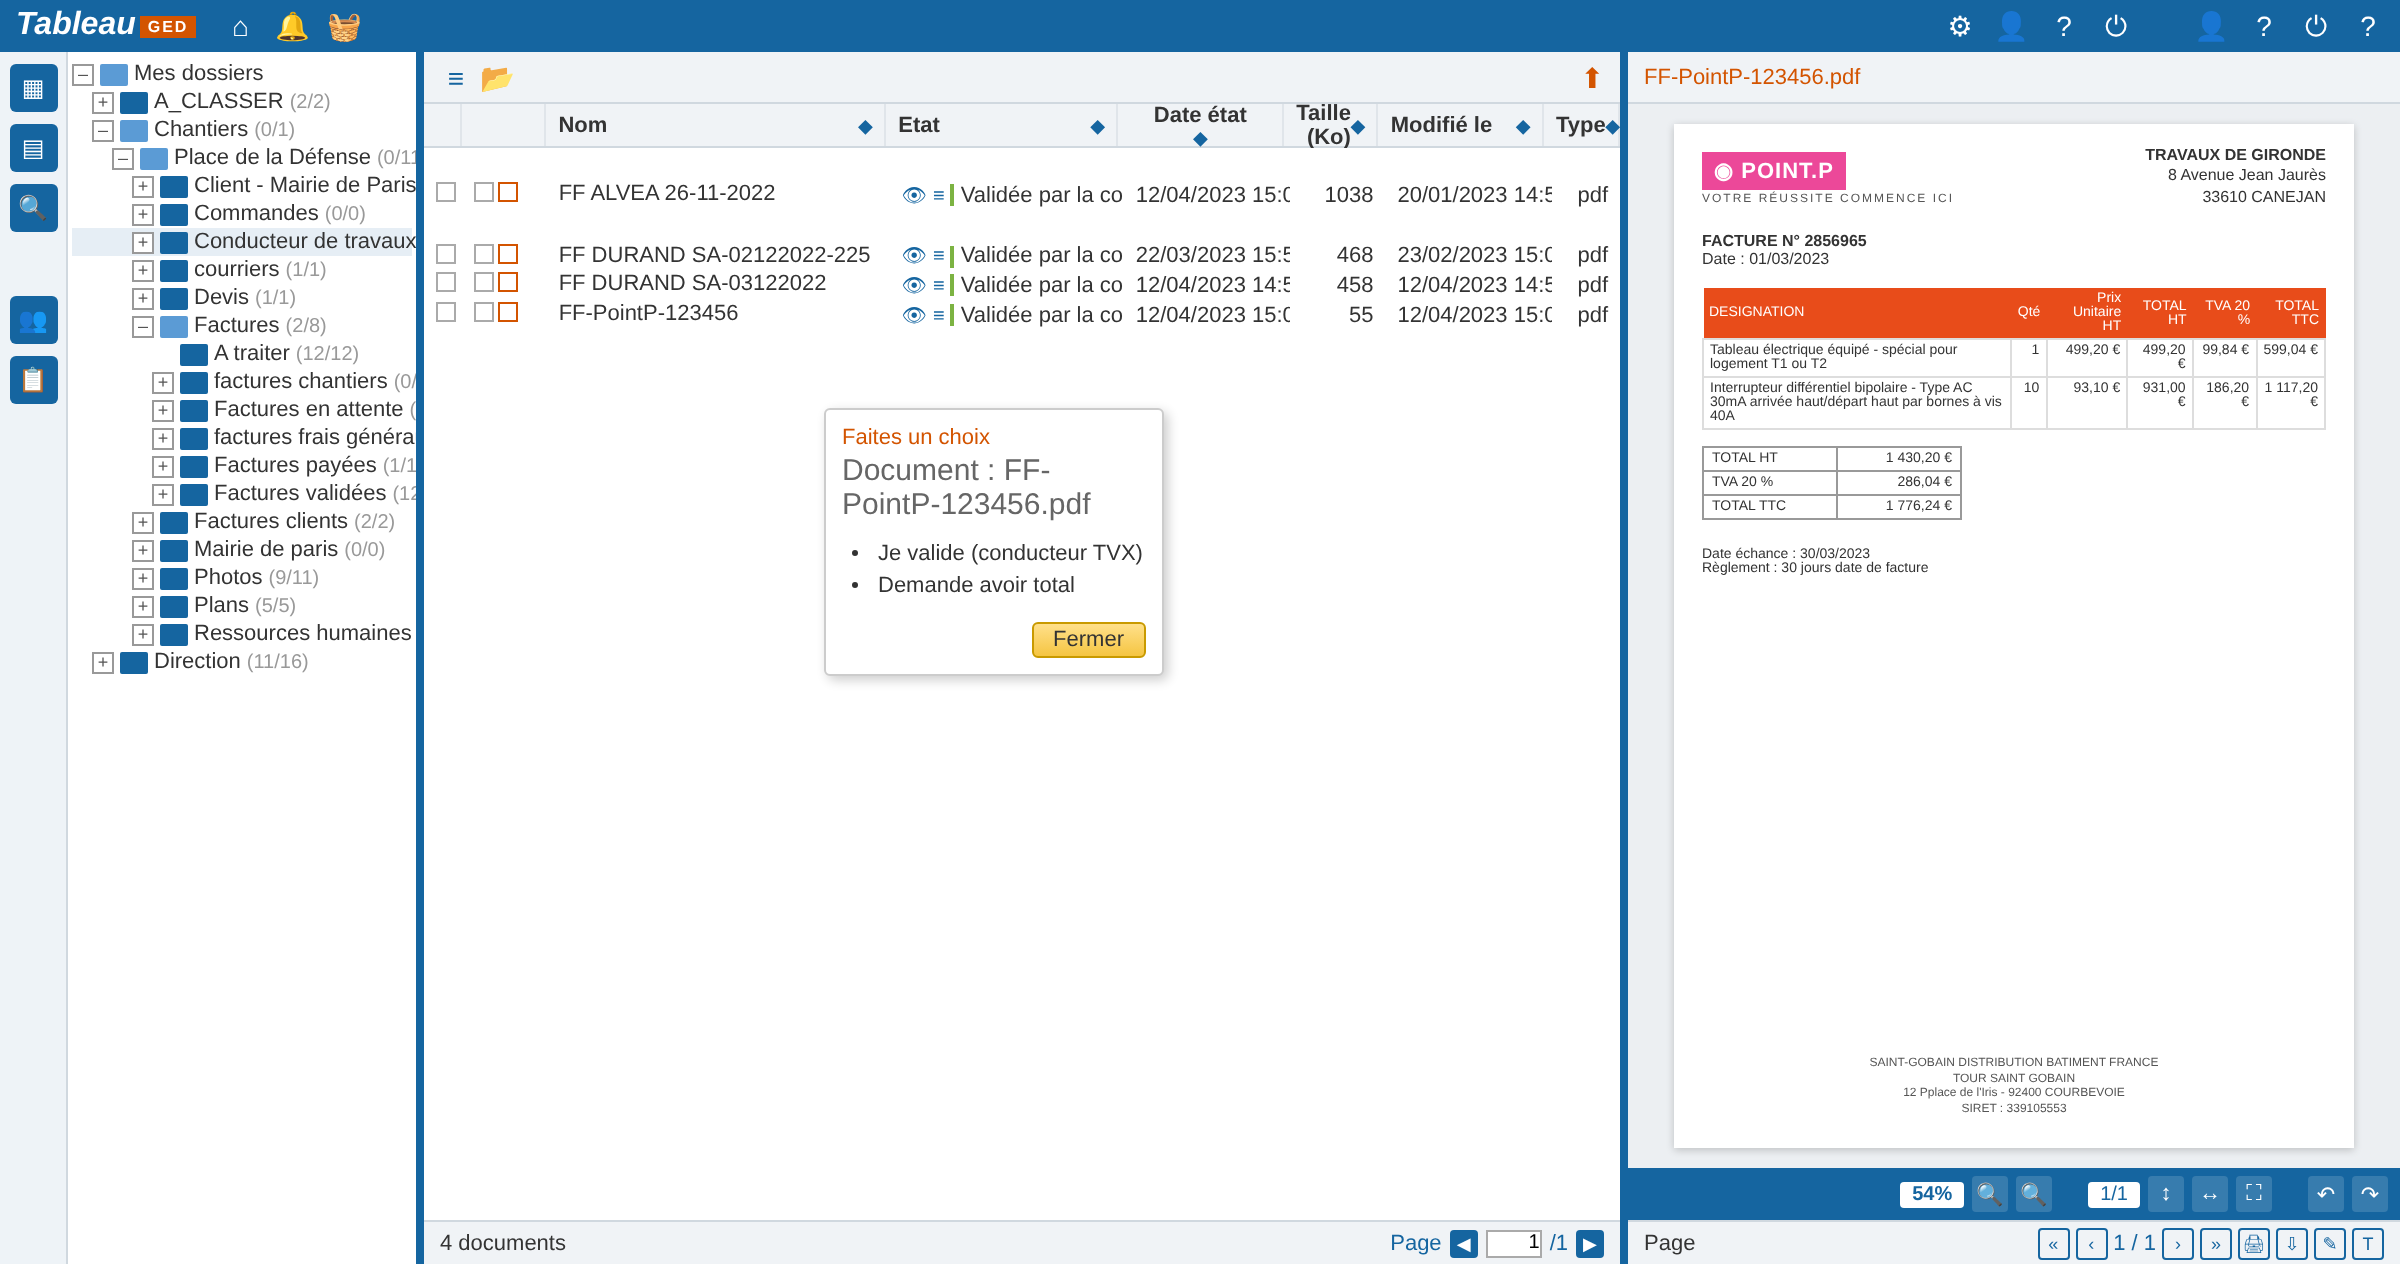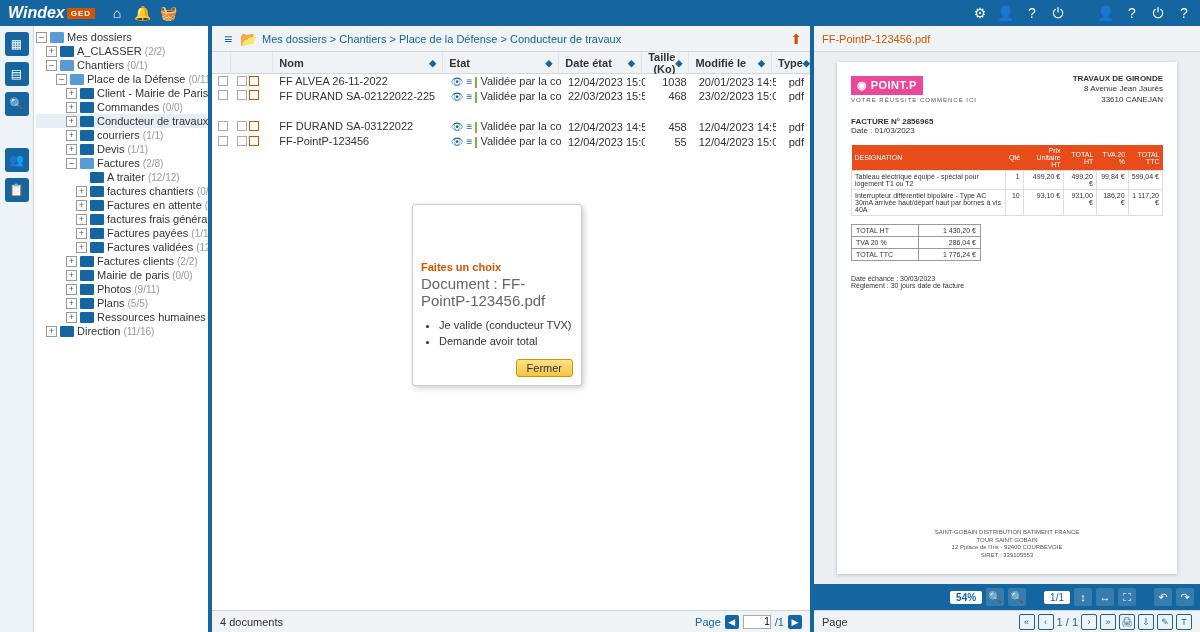--- a/index.html
+++ b/index.html
@@ -22,35 +22,35 @@
 .fld.open { background:#5b9bd5; }
 .tree-label { color:#333; }
 .tree-count { color:#999; font-size:10px; }
 .indent1 { padding-left:10px; } .indent2 { padding-left:20px; } .indent3 { padding-left:30px; } .indent4 { padding-left:40px; }
 .center { flex:1; display:flex; flex-direction:column; border-right:4px solid #1565a0; min-width:0; }
 .breadcrumb { height:26px; background:#f0f3f6; border-bottom:1px solid #d0d8df; display:flex; align-items:center; padding:0 8px; color:#1565a0; font-size:11px; gap:5px; }
 .breadcrumb .upload { margin-left:auto; color:#d35400; font-size:14px; cursor:pointer; }
 .grid-head { display:flex; background:#f0f3f6; border-bottom:1px solid #d0d8df; font-weight:bold; color:#333; height:22px; align-items:flex-end; font-size:11px; }
 .grid-head .gh { padding:0 6px; display:flex; align-items:center; justify-content:space-between; border-right:1px solid #e0e5ea; height:100%; }
 .gh .sort { color:#1565a0; font-size:9px; }
-.col-chk{width:20px;} .col-ico{width:48px;} .col-nom{width:200px;} .col-etat{width:136px;} .col-date{width:96px; text-align:right;} .col-taille{width:54px; text-align:right;} .col-modif{width:96px; text-align:right;} .col-type{width:38px; text-align:right;}
+.col-chk{width:20px;} .col-ico{width:48px;} .col-nom{width:200px;} .col-etat{width:136px;} .col-date{width:96px; text-align:right;flex-direction:column;} .col-taille{width:54px; text-align:right;} .col-modif{width:96px; text-align:right;} .col-type{width:38px; text-align:right;}
 .grid-body { flex:1; overflow:auto; position:relative; background:#fff; }
 .row { display:flex; height:15px; align-items:center; font-size:11px; color:#333; }
 .row.tall { height:30px; align-items:flex-start; padding-top:1px; }
-.row .c { padding:0 6px; overflow:hidden; white-space:nowrap; }
+.row .c { padding:0 6px; overflow:hidden; white-space:nowrap;margin-top:32px; }
 .row .c.right { text-align:right; }
 .eye { color:#1565a0; font-size:10px; }
 .stbar { display:inline-block; width:2px; height:11px; background:#7cb342; margin-right:3px; vertical-align:middle; }
 .mini-ico { width:10px; height:10px; border:1px solid #aaa; display:inline-block; margin-right:2px; }
 .center-status { height:22px; background:#f0f3f6; border-top:1px solid #d0d8df; display:flex; align-items:center; padding:0 8px; color:#333; font-size:11px; }
 .center-status .right { margin-left:auto; display:flex; align-items:center; gap:4px; color:#1565a0; }
 .pg-btn{ width:14px; height:14px; background:#1565a0; color:#fff; font-size:9px; display:inline-flex; align-items:center; justify-content:center; border-radius:2px; cursor:pointer; }
 .pg-input{ width:28px; height:14px; border:1px solid #aaa; text-align:right; font-size:10px; }
 .modal { position:absolute; left:200px; top:130px; width:170px; background:#fff; border:1px solid #ccc; box-shadow:2px 2px 6px rgba(0,0,0,0.2); border-radius:3px; padding:8px; font-size:11px; }
-.modal-title { color:#d35400; font-weight:bold; margin-bottom:2px;margin-top:48px; }
+.modal-title { color:#d35400; font-weight:normal; margin-bottom:2px; }
 .modal-sub { color:#666; font-size:15px; margin-bottom:8px; }
 .modal ul { list-style:disc; padding-left:18px; margin-bottom:10px; }
 .modal li { padding:2px 0; color:#333; cursor:pointer; }
 .modal-btn { float:right; background:linear-gradient(#ffe08a,#f5c542); border:1px solid #c99a00; padding:2px 10px; border-radius:3px; font-size:11px; cursor:pointer; color:#333; }
 .right-panel { width:386px; display:flex; flex-direction:column; min-width:0; }
 .right-head { height:26px; background:#f0f3f6; border-bottom:1px solid #d0d8df; display:flex; align-items:center; padding:0 8px; color:#d35400; font-size:11px; }
 .preview { flex:1; background:#eceff2; overflow:auto; display:flex; justify-content:center; padding:10px 0; }
 .doc-page { width:340px; background:#fff; box-shadow:0 1px 4px rgba(0,0,0,0.2); padding:14px 14px 20px; font-size:8px; color:#333; position:relative; }
 .pp-logo { background:#ec4899; color:#fff; display:inline-flex; align-items:center; padding:3px 6px; font-weight:bold; font-size:11px; letter-spacing:0.5px; }
 .pp-sub { color:#555; font-size:6px; letter-spacing:1px; margin-top:2px; }
@@ -73,21 +73,21 @@
 .pv-page { background:#fff; color:#1565a0; padding:1px 6px; border-radius:2px; font-size:10px; }
 .right-status { height:22px; background:#f0f3f6; border-top:1px solid #d0d8df; display:flex; align-items:center; padding:0 8px; font-size:11px; color:#333; }
 .right-status .right { margin-left:auto; display:flex; align-items:center; gap:3px; color:#1565a0; }
 .rs-btn { width:16px; height:16px; border:1px solid #1565a0; display:inline-flex; align-items:center; justify-content:center; font-size:9px; border-radius:2px; cursor:pointer; }
 </style>
 </head>
 <body>
 
 <div class="topbar">
   <span class="logo">
-      <span>Windex</span>
+      <span>Tableau</span>
       <span class="logo-ged">GED</span>
     </span>
   <div class="topbar-icons">
     <span class="tb-ico">⌂</span>
     <span class="tb-ico">🔔</span>
     <span class="tb-ico">🧺</span>
   </div>
   <div class="topbar-right">
     <span class="tb-ico">⚙</span>
     <span class="tb-ico">👤</span>
@@ -243,21 +243,20 @@
           <span class="tree-label">Direction</span> 
           <span class="tree-count">(11/16)</span>
         </div>
       </div>
   </div>
 
   <div class="center">
     <div class="breadcrumb">
       <span class="tb-ico" style="color:#1565a0;">≡</span>
       <span class="tb-ico" style="color:#d35400;">📂</span>
-      <span id="breadcrumb-text">Mes dossiers &gt; Chantiers &gt; Place de la Défense &gt; Conducteur de travaux</span>
       <span class="upload">⬆</span>
     </div>
     <div class="grid-head">
       <div class="gh col-chk"></div>
       <div class="gh col-ico"></div>
       <div class="gh col-nom">
           <span>Nom</span>
           <span class="sort">◆</span>
         </div>
       <div class="gh col-etat">

